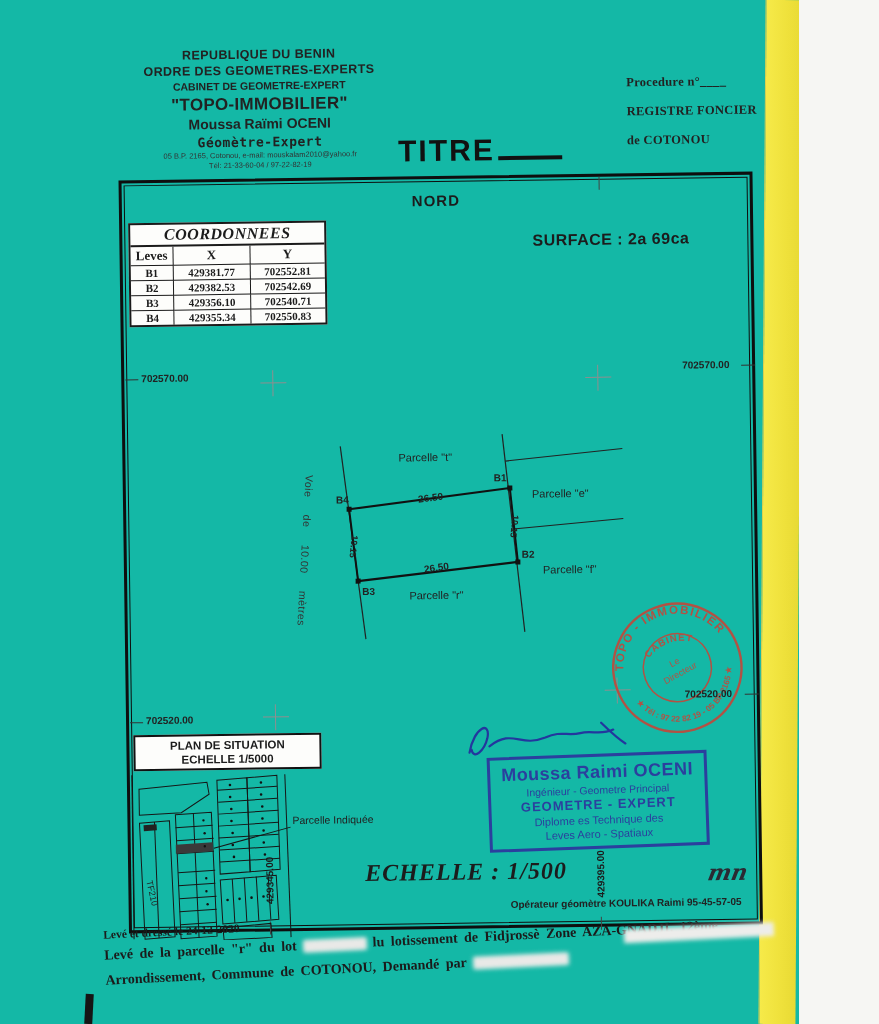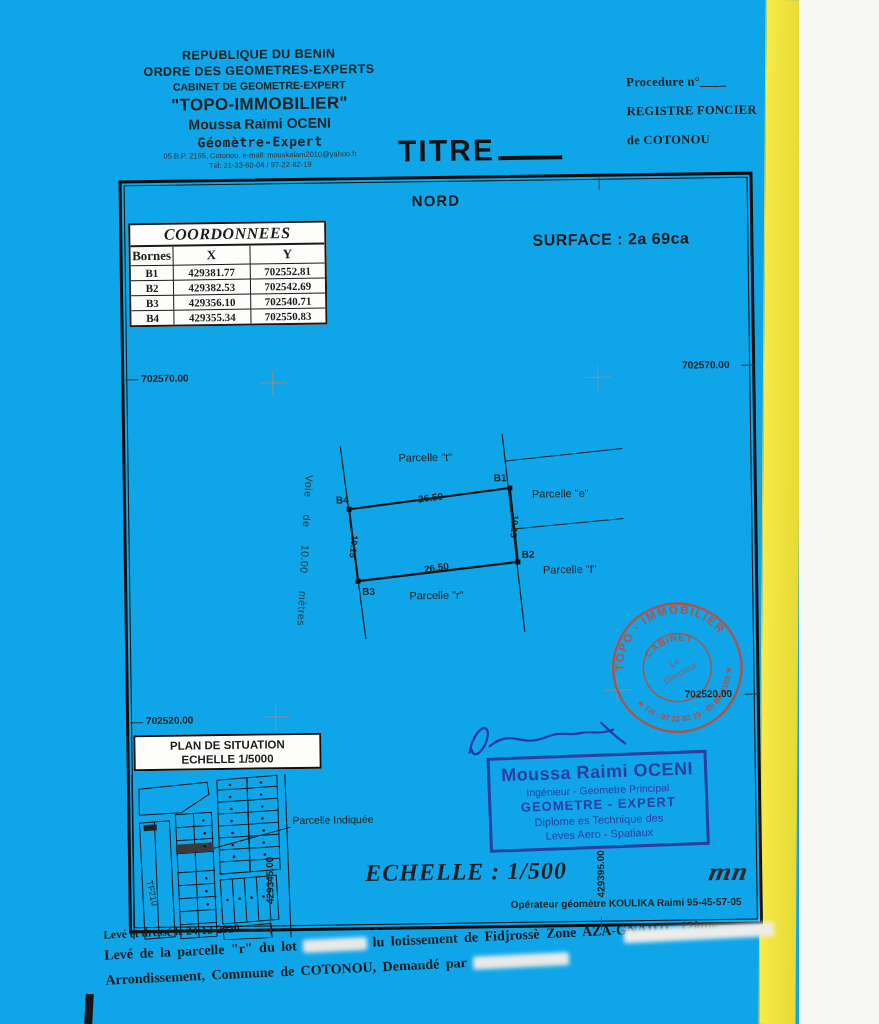--- a/index.html
+++ b/index.html
@@ -1,18 +1,18 @@
 <!DOCTYPE html>
 <html><head>
 <meta charset="utf-8">
 <style>
   * { margin:0; padding:0; box-sizing:border-box; }
   html,body { width:879px; height:1024px; }
   body { font-family:"Liberation Sans", sans-serif; background:#f2f2ef; overflow:hidden; position:relative; }
-  .page { position:absolute; inset:0; background:#0ea5e9; }
+  .page { position:absolute; inset:0; background:#14b8a6; }
 
   
   .yellow-strip { position:absolute; left:762px; top:0; width:37px; height:1024px;
     background:linear-gradient(90deg,#f6ea49,#efe13b 60%,#e8da34); border-left:1px solid #ddd04f;
     transform:rotate(0.4deg); }
   .right-margin { position:absolute; left:799px; top:0; width:80px; height:1024px; background:#f6f6f3; }
   .corner-mark { position:absolute; left:85px; top:994px; width:8px; height:30px; background:#151515; transform:rotate(3deg); }
 
   .doc { position:absolute; inset:0; transform:rotate(-0.8deg); transform-origin:440px 500px; color:#1c1c1c; }
 
@@ -128,21 +128,21 @@
     </div>
 
     <div class="frame">
       <div class="frame-inner"></div>
 
       <div class="nord">NORD</div>
 
       <div class="coord-table">
         <div class="ct-title">COORDONNEES</div>
         <div class="ct-row ct-head">
-          <div class="ct-c c1">Bornes</div>
+          <div class="ct-c c1">Leves</div>
           <div class="ct-c c2">X</div>
           <div class="ct-c c3">Y</div>
         </div>
         <div class="ct-row">
           <div class="ct-c c1">B1</div>
           <div class="ct-c c2">429381.77</div>
           <div class="ct-c c3">702552.81</div>
         </div>
         <div class="ct-row">
           <div class="ct-c c1">B2</div>

